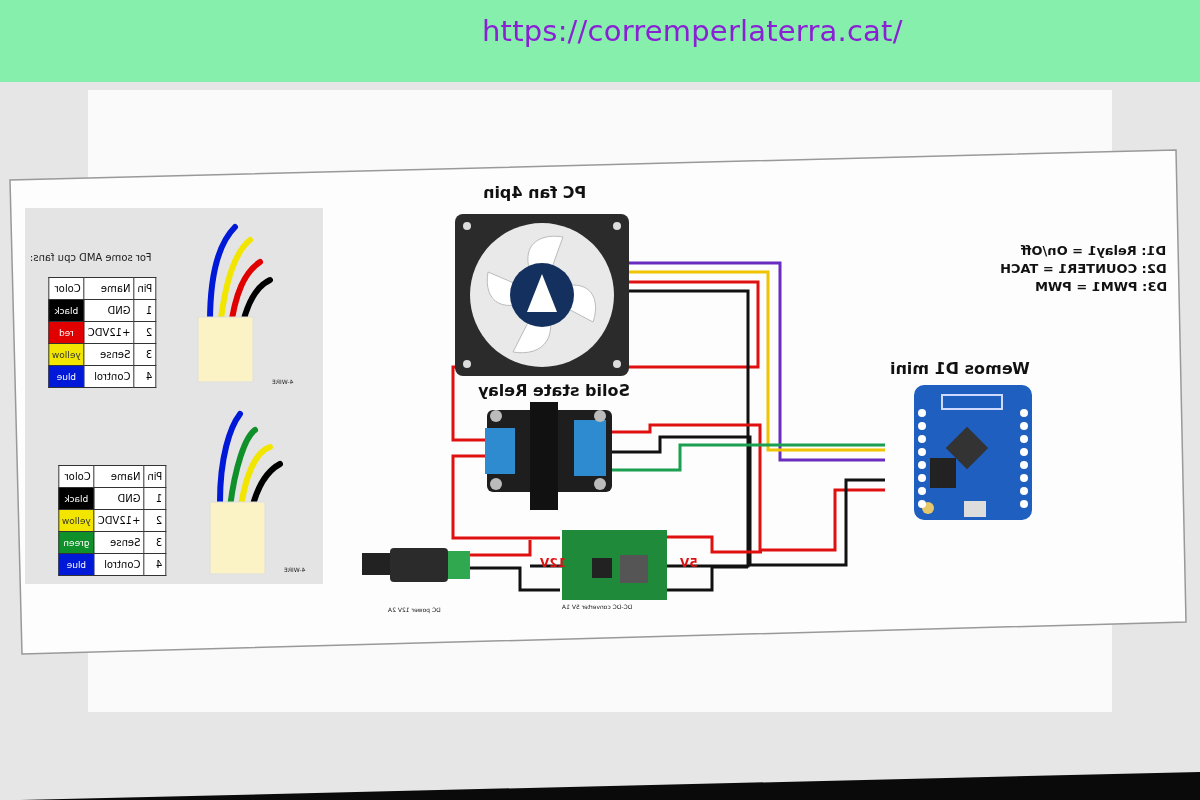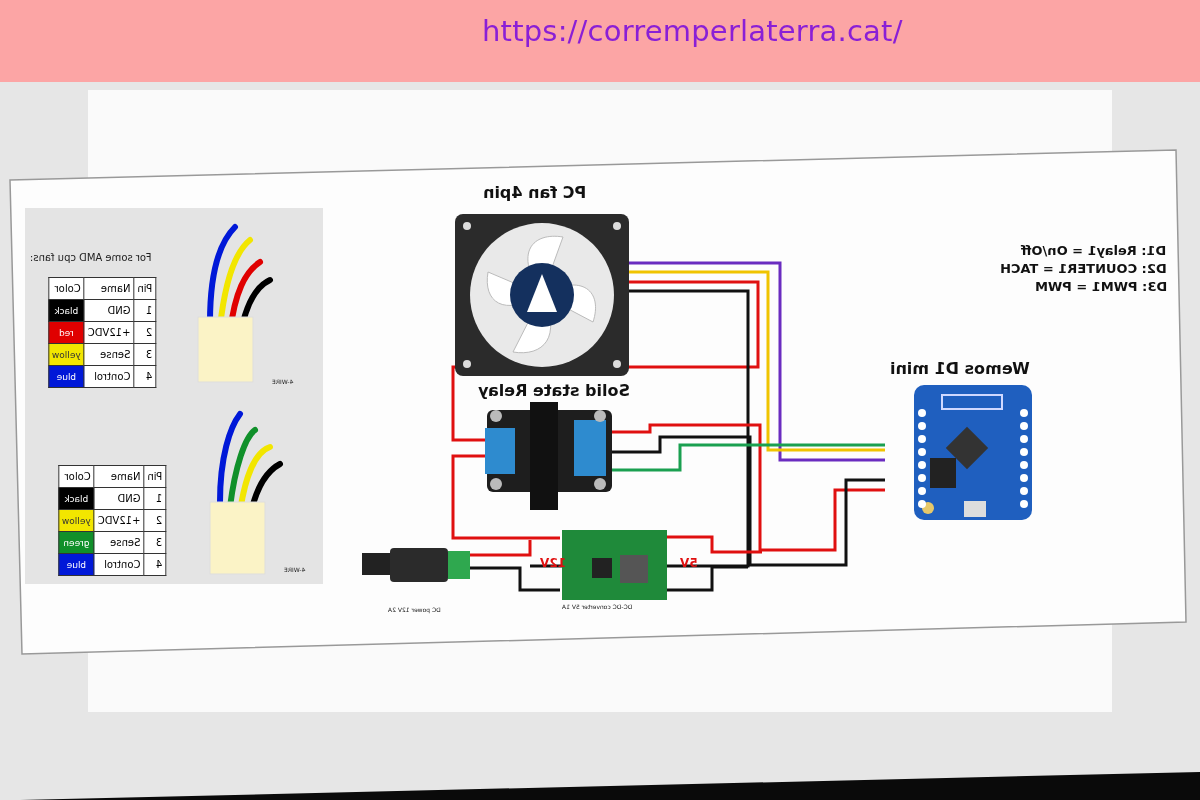--- a/index.html
+++ b/index.html
@@ -1,17 +1,17 @@
 <!DOCTYPE html>
 <html><head>
 <meta charset="utf-8">
 <style>
   html,body{margin:0;padding:0;}
   body{width:1200px;height:800px;background:#0a0a0a;position:relative;overflow:hidden;font-family:"DejaVu Sans",sans-serif;}
-  .banner{position:absolute;left:0;top:0;width:1200px;height:82px;background:#fca5a5;}
+  .banner{position:absolute;left:0;top:0;width:1200px;height:82px;background:#86efac;}
   .url{position:absolute;left:482px;top:14px;font-size:29px;color:#8a1fd6;font-family:"DejaVu Sans",sans-serif;letter-spacing:0.2px;text-decoration:none;}
   .paper-back{position:absolute;left:0;top:82px;width:1200px;height:718px;background:#e6e6e6;
     clip-path:polygon(0 0,1200px 0,1200px 690px,20px 718px,0 718px);}
   .paper-white{position:absolute;left:88px;top:90px;width:1024px;height:622px;background:#fafafa;}
   .frame{position:absolute;left:0;top:0;}
   .stage{position:absolute;left:0;top:0;width:1200px;height:800px;}
   .mirror{transform:scaleX(-1);transform-origin:center;display:inline-block;}
   .t{position:absolute;white-space:nowrap;color:#111;}
   .big{font-weight:bold;font-size:16px;font-family:"DejaVu Sans",sans-serif;}
   .notes{font-weight:bold;font-size:13px;line-height:18px;text-align:right;}

